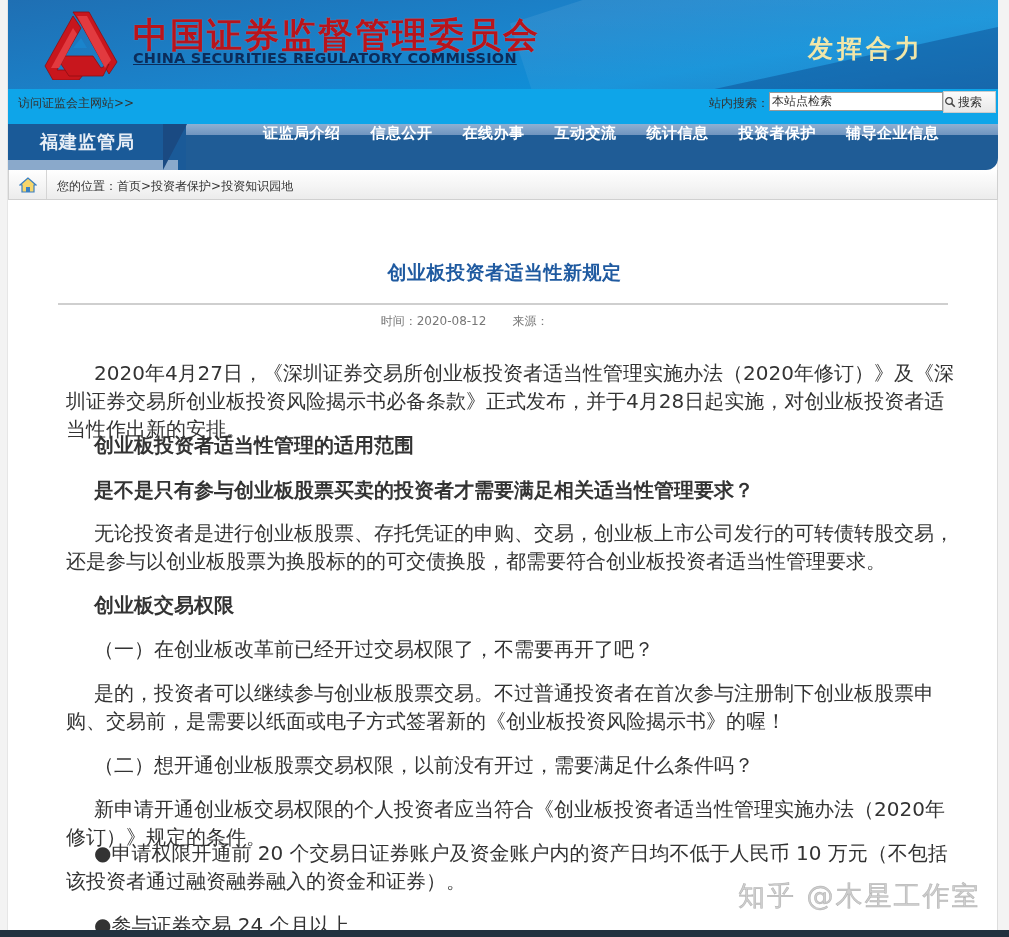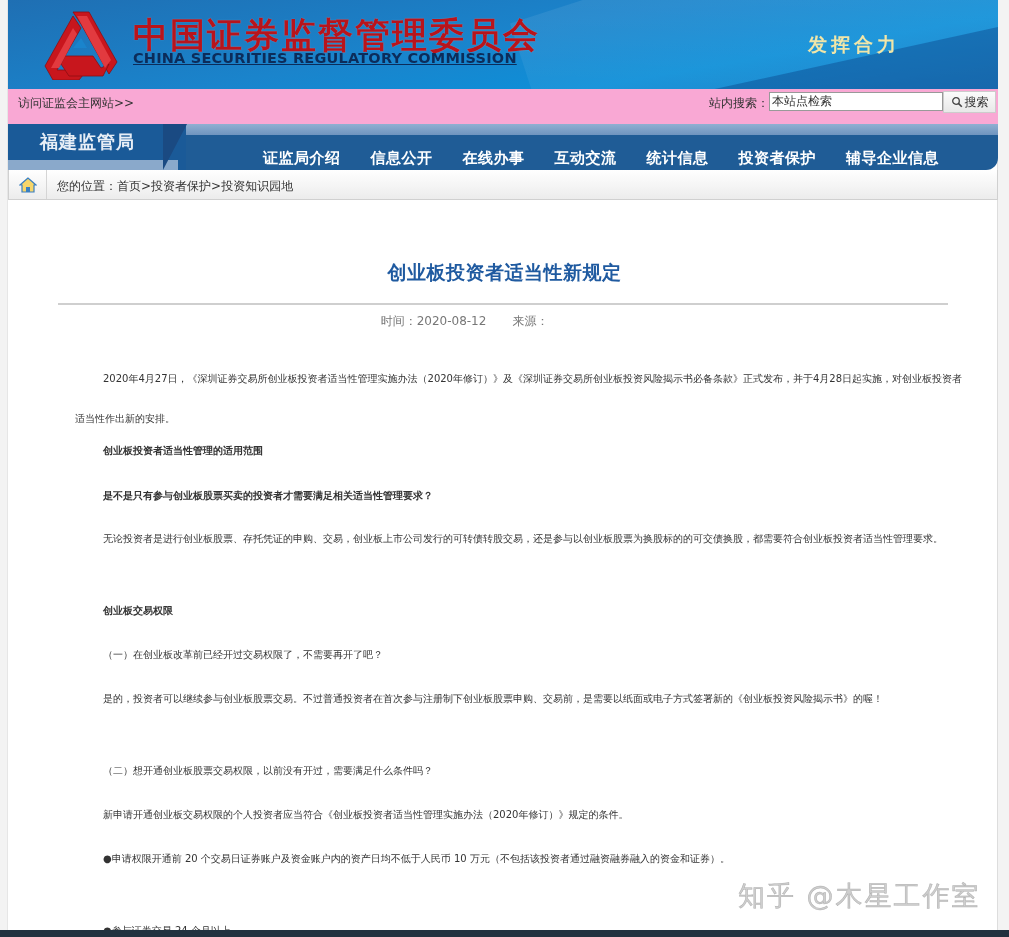--- a/index.html
+++ b/index.html
@@ -13,51 +13,51 @@
   
   .banner { position: absolute; left: 8px; top: 0; width: 990px; height: 97px;
     background: linear-gradient(170deg, #1f6fb3 0%, #1a84cc 45%, #0e8fd8 70%, #1479c2 100%); overflow: hidden; }
   .banner-sweep { position: absolute; right: -40px; top: -60px; width: 500px; height: 260px;
     background: linear-gradient(200deg, rgba(255,255,255,0.12), rgba(255,255,255,0)); transform: rotate(-18deg); }
   .banner-sweep2 { position: absolute; right: 0; bottom: 0; width: 0; height: 0;
     border-left: 320px solid transparent; border-bottom: 70px solid rgba(10,70,140,0.45); }
   .logo { position: absolute; left: 35px; top: 8px; width: 76px; height: 72px; }
   .logo-cn { position: absolute; left: 125px; top: 12px; font-size: 35px; font-weight: bold; color: #b8141c; letter-spacing: 2px; white-space: nowrap; text-shadow: 0 0 1px rgba(255,255,255,0.4); }
   .logo-en { position: absolute; left: 125px; top: 50px; font-size: 14.5px; font-weight: bold; color: #0c2c5a; white-space: nowrap; letter-spacing: 0.2px; text-decoration: underline; }
-  .slogan { position: absolute; left: 800px; top: 32px; font-size: 19px; font-family: "DejaVu Serif", "Liberation Serif", serif; font-weight: bold; color: #f1e6a8; letter-spacing: 4px; white-space: nowrap; }
+  .slogan { position: absolute; left: 800px; top: 32px; font-size: 25px; font-family: "DejaVu Serif", "Liberation Serif", serif; font-weight: bold; color: #f1e6a8; letter-spacing: 4px; white-space: nowrap; }
 
   
-  .topbar { position: absolute; left: 8px; top: 89px; width: 990px; height: 37px; background: #f9a8d4; border-bottom: 2px solid #7b9cc0; }
+  .topbar { position: absolute; left: 8px; top: 89px; width: 990px; height: 37px; background: #0ea5e9; border-bottom: 2px solid #7b9cc0; }
   .visit-link { position: absolute; left: 10px; top: 6px; font-size: 12px; color: #333; text-decoration: none; white-space: nowrap; }
   .search-label { position: absolute; left: 701px; top: 6px; font-size: 12px; color: #333; white-space: nowrap; }
   .search-input { position: absolute; left: 761px; top: 3px; width: 174px; height: 19px; border: 1px solid #999; font-size: 12px; padding: 1px 2px; color: #333; background: #fff; font-family: "DejaVu Sans", sans-serif; }
-  .search-btn { position: absolute; left: 935px; top: 2px; width: 53px; height: 22px; border: 1px solid #ccc; background: linear-gradient(#fbfbfb, #e8e8e8); font-size: 12px; color: #333; display: flex; align-items: center; justify-content: center; gap: 2px; cursor: pointer; }
+  .search-btn { position: absolute; left: 935px; top: 2px; width: 53px; height: 22px; border: 1px solid #ccc; background: linear-gradient(#fbfbfb, #e8e8e8); font-size: 12px; color: #333; display: flex; align-items: center; gap: 2px; cursor: pointer; }
 
   
   .nav { position: absolute; left: 8px; top: 124px; width: 990px; height: 46px; background: #1f5c96; border-radius: 12px; }
   .nav-top-strip { position: absolute; left: 0; top: 0; width: 990px; height: 11px; background: linear-gradient(#8fb0d2, #6f94bf); }
   .bureau { position: absolute; left: 0; top: 0; width: 178px; height: 46px; background: #1a5a98; }
   .bureau-bottom { position: absolute; left: 0; top: 36px; width: 170px; height: 10px; background: #8aa9cb; }
   .bureau-slant { position: absolute; left: 155px; top: 0; width: 0; height: 0; border-top: 46px solid #1a4a82; border-right: 24px solid transparent; }
   .bureau-label { position: absolute; left: 32px; top: 6px; font-size: 18px; font-weight: bold; color: #e7eef6; letter-spacing: 1px; white-space: nowrap; }
-  .nav-items { position: absolute; left: 240px; top: 0; height: 44px; display: flex; align-items: flex-end; }
+  .nav-items { position: absolute; left: 240px; top: 0; height: 44px; display: flex; align-items: flex-start; }
   .nav-item { color: #fff; font-size: 15px; font-weight: bold; padding: 0 15px; white-space: nowrap; cursor: pointer; letter-spacing: 0.5px; }
 
   
   .crumbbar { position: absolute; left: 8px; top: 170px; width: 990px; height: 30px; background: linear-gradient(#ffffff, #ececec); border: 1px solid #d0d0d0; border-top: none; }
   .home-box { position: absolute; left: 0; top: 0; width: 38px; height: 29px; border-right: 1px solid #d5d5d5; display: flex; align-items: center; justify-content: center; }
   .crumb { position: absolute; left: 48px; top: 8px; font-size: 12px; color: #333; white-space: nowrap; }
   .crumb span { cursor: pointer; }
 
   
   .article-title { position: absolute; left: 0; width: 1009px; top: 260px; text-align: center; font-size: 19px; font-weight: bold; color: #1f5aa0; letter-spacing: 0.5px; }
   .title-rule { position: absolute; left: 58px; top: 303px; width: 890px; height: 2px; background: #cfcfcf; }
   .meta { position: absolute; left: 0; width: 929px; top: 313px; text-align: center; font-size: 12px; color: #777; white-space: nowrap; }
   .meta .gap { display: inline-block; width: 26px; }
-  .p { position: absolute; left: 75px; width: 890px; font-size: 10px; color: #333; line-height: 40px; text-indent: 28px; }
+  .p { position: absolute; left: 66px; width: 890px; font-size: 20px; color: #333; line-height: 28px; text-indent: 28px; }
   .p.h { font-weight: bold; color: #333; }
 
   .watermark { position: absolute; left: 738px; top: 878px; font-size: 27px; color: rgba(190,190,190,0.75); letter-spacing: 2px; white-space: nowrap; -webkit-text-stroke: 0.5px rgba(140,140,140,0.6); }
   .bottom-bar { position: absolute; left: 0; top: 930px; width: 1009px; height: 7px; background: #22313f; }
 </style>
 </head>
 <body>
 
 <div class="page">
   <div class="frame-left"></div>

